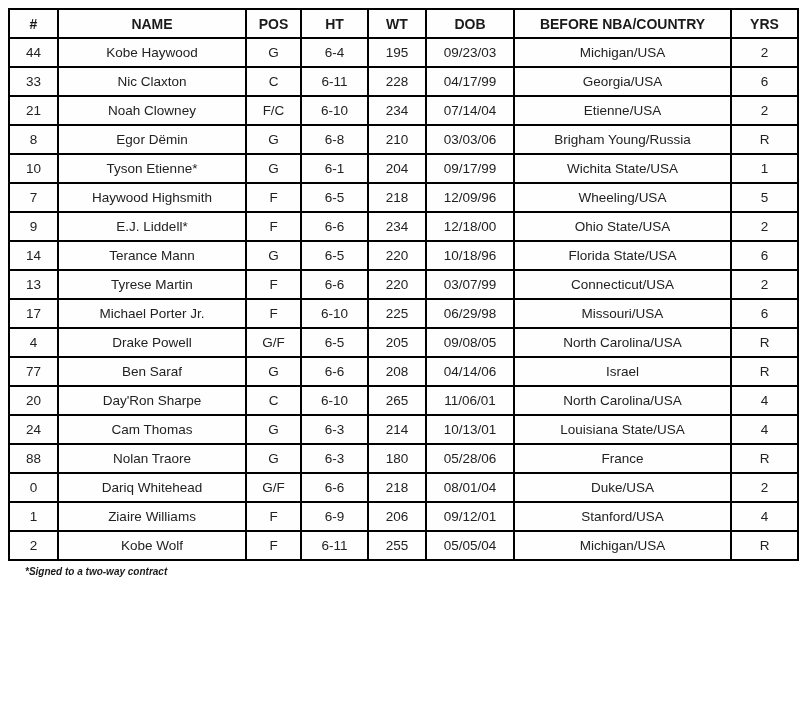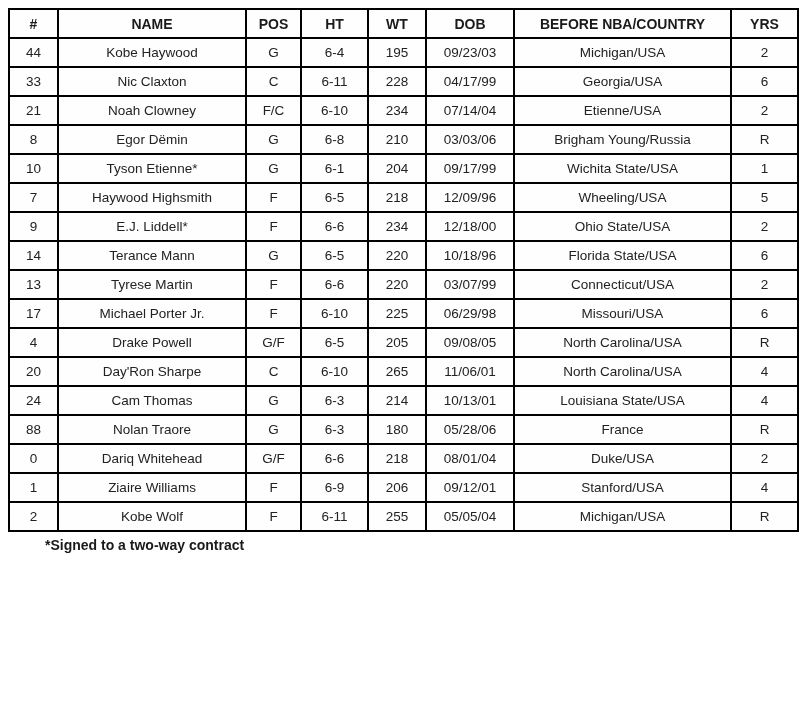--- a/index.html
+++ b/index.html
@@ -39,23 +39,24 @@
   }
   col.c-num   { width: 49px; }
   col.c-name  { width: 188px; }
   col.c-pos   { width: 55px; }
   col.c-ht    { width: 67px; }
   col.c-wt    { width: 58px; }
   col.c-dob   { width: 88px; }
   col.c-before{ width: 217px; }
   col.c-yrs   { width: 67px; }
   .footnote {
-    margin: 5px 0 0 37px;
-    font-size: 14px;
+    margin: 5px 0 0 17px;
+    font-size: 10px;
     font-weight: bold;
+    font-style: italic;
     color: #1a1a1a;
   }
 </style>
 </head>
 <body>
 
 <div class="page">
   <table class="roster">
     <colgroup>
       <col class="c-num">
@@ -184,20 +185,30 @@
           <td>4</td>
           <td>Drake Powell</td>
           <td>G/F</td>
           <td>6-5</td>
           <td>205</td>
           <td>09/08/05</td>
           <td>North Carolina/USA</td>
           <td>R</td>
         </tr>
         <tr>
+          <td>77</td>
+          <td>Ben Saraf</td>
+          <td>G</td>
+          <td>6-6</td>
+          <td>208</td>
+          <td>04/14/06</td>
+          <td>Israel</td>
+          <td>R</td>
+        </tr>
+        <tr>
           <td>20</td>
           <td>Day'Ron Sharpe</td>
           <td>C</td>
           <td>6-10</td>
           <td>265</td>
           <td>11/06/01</td>
           <td>North Carolina/USA</td>
           <td>4</td>
         </tr>
         <tr>

